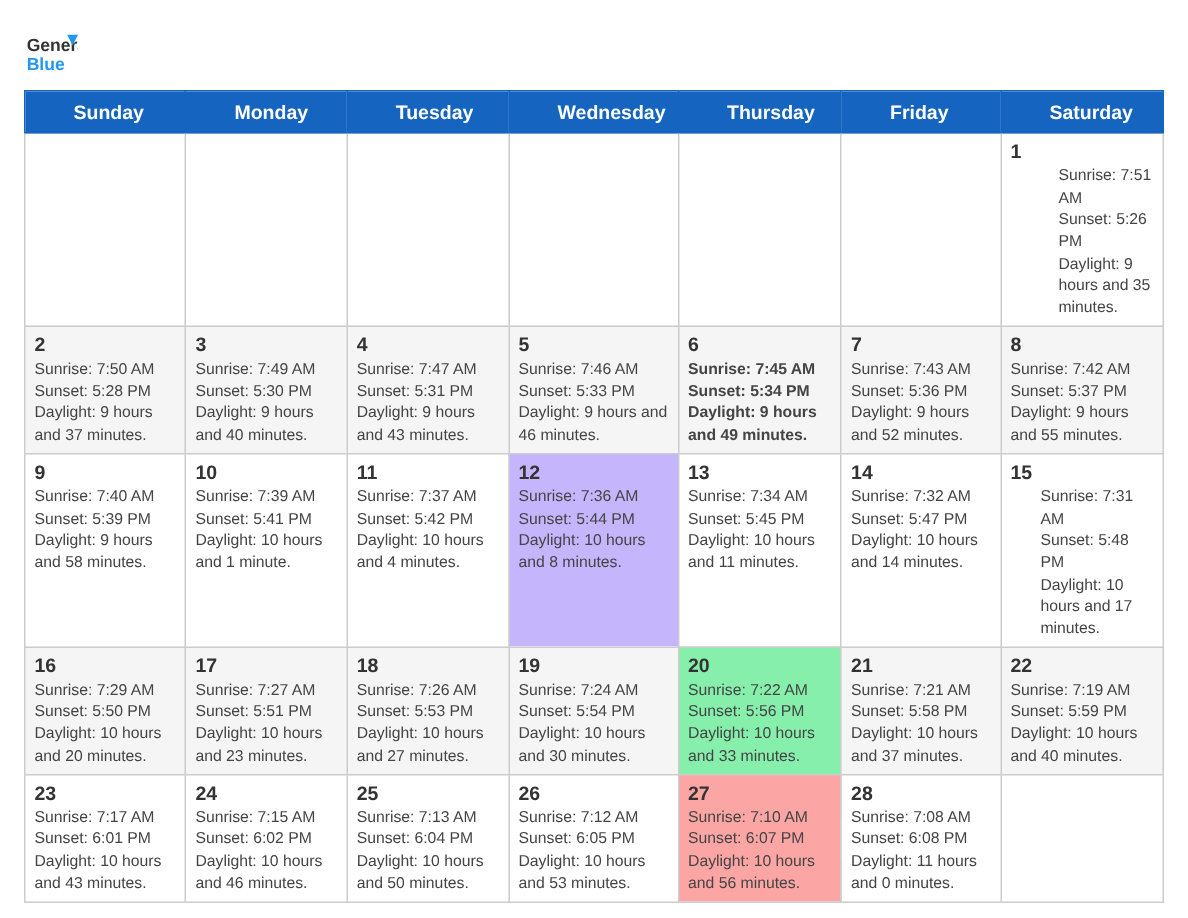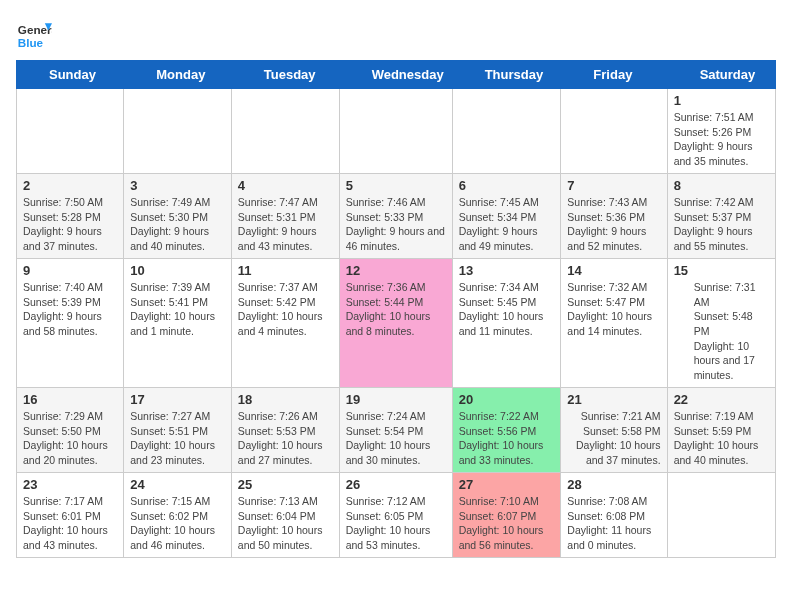--- a/index.html
+++ b/index.html
@@ -117,21 +117,21 @@
   <tbody id="calendar-body">
   <tr>
         <td class="empty-cell"></td>
         <td class="empty-cell"></td>
         <td class="empty-cell"></td>
         <td class="empty-cell"></td>
         <td class="empty-cell"></td>
         <td class="empty-cell"></td>
         <td style="background-color: rgb(255, 255, 255);">
           <div class="day-number">1</div>
-          <div class="day-info" style="white-space: pre-line;">Sunrise: 7:51 AM
+          <div class="day-info" style="white-space: pre-line; margin-left: 32px;">Sunrise: 7:51 AM
 Sunset: 5:26 PM
 Daylight: 9 hours and 35 minutes.</div>
         </td>
       </tr>
       <tr>
         <td style="background-color: rgb(245, 245, 245);">
           <div class="day-number">2</div>
           <div class="day-info" style="white-space: pre-line;">Sunrise: 7:50 AM
 Sunset: 5:28 PM
 Daylight: 9 hours and 37 minutes.</div>
@@ -149,21 +149,21 @@
 Daylight: 9 hours and 43 minutes.</div>
         </td>
         <td style="background-color: rgb(245, 245, 245);">
           <div class="day-number">5</div>
           <div class="day-info" style="white-space: pre-line;">Sunrise: 7:46 AM
 Sunset: 5:33 PM
 Daylight: 9 hours and 46 minutes.</div>
         </td>
         <td style="background-color: rgb(245, 245, 245);">
           <div class="day-number">6</div>
-          <div class="day-info" style="white-space: pre-line;">Sunrise: 7:45 AM
+          <div class="day-info" style="white-space: pre-line; font-weight: bold;">Sunrise: 7:45 AM
 Sunset: 5:34 PM
 Daylight: 9 hours and 49 minutes.</div>
         </td>
         <td style="background-color: rgb(245, 245, 245);">
           <div class="day-number">7</div>
           <div class="day-info" style="white-space: pre-line;">Sunrise: 7:43 AM
 Sunset: 5:36 PM
 Daylight: 9 hours and 52 minutes.</div>
         </td>
         <td style="background-color: rgb(245, 245, 245);">
@@ -185,21 +185,21 @@
           <div class="day-info" style="white-space: pre-line;">Sunrise: 7:39 AM
 Sunset: 5:41 PM
 Daylight: 10 hours and 1 minute.</div>
         </td>
         <td style="background-color: rgb(255, 255, 255);">
           <div class="day-number">11</div>
           <div class="day-info" style="white-space: pre-line;">Sunrise: 7:37 AM
 Sunset: 5:42 PM
 Daylight: 10 hours and 4 minutes.</div>
         </td>
-        <td style="background-color: #f9a8d4;">
+        <td style="background-color: #c4b5fd;">
           <div class="day-number">12</div>
           <div class="day-info" style="white-space: pre-line;">Sunrise: 7:36 AM
 Sunset: 5:44 PM
 Daylight: 10 hours and 8 minutes.</div>
         </td>
         <td style="background-color: rgb(255, 255, 255); margin-left: 27px;">
           <div class="day-number">13</div>
           <div class="day-info" style="white-space: pre-line;">Sunrise: 7:34 AM
 Sunset: 5:45 PM
 Daylight: 10 hours and 11 minutes.</div>
@@ -243,21 +243,21 @@
 Daylight: 10 hours and 30 minutes.</div>
         </td>
         <td style="background-color: #86efac;">
           <div class="day-number">20</div>
           <div class="day-info" style="white-space: pre-line;">Sunrise: 7:22 AM
 Sunset: 5:56 PM
 Daylight: 10 hours and 33 minutes.</div>
         </td>
         <td style="background-color: rgb(245, 245, 245);">
           <div class="day-number">21</div>
-          <div class="day-info" style="white-space: pre-line; text-align: right;">Sunrise: 7:21 AM
+          <div class="day-info" style="white-space: pre-line;">Sunrise: 7:21 AM
 Sunset: 5:58 PM
 Daylight: 10 hours and 37 minutes.</div>
         </td>
         <td style="background-color: rgb(245, 245, 245);">
           <div class="day-number">22</div>
           <div class="day-info" style="white-space: pre-line;">Sunrise: 7:19 AM
 Sunset: 5:59 PM
 Daylight: 10 hours and 40 minutes.</div>
         </td>
       </tr>

